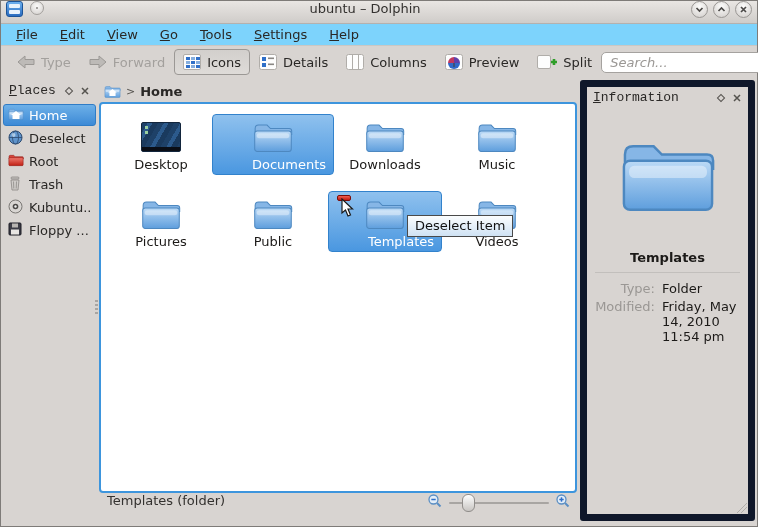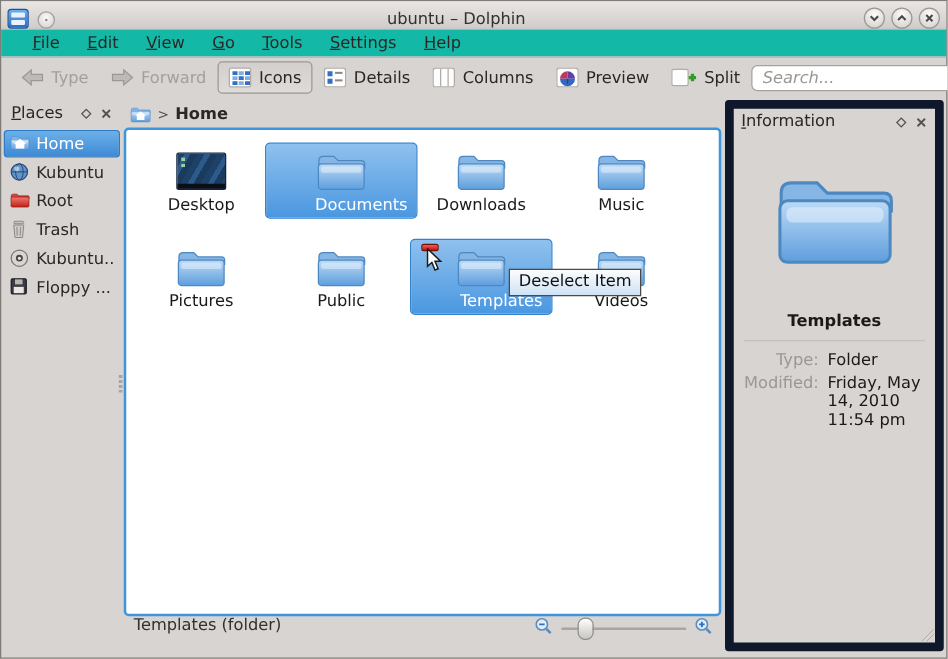--- a/index.html
+++ b/index.html
@@ -1,32 +1,32 @@
 <!DOCTYPE html>
 <html><head>
 <meta charset="utf-8">
 <style>
   * { box-sizing: border-box; margin: 0; padding: 0; }
   html,body { width:758px; height:527px; overflow:hidden; }
   body { font-family:"DejaVu Sans","Liberation Sans",sans-serif; font-size:13px; color:#2a2826; background:#9a9794; }
   .window { width:758px; height:527px; border:1px solid #7e7b78; background:#d8d4d1; display:flex; flex-direction:column; }
 
   
-  .titlebar { height:23px; flex:0 0 23px; background:linear-gradient(#e9e6e3,#cfccc9); border-bottom:1px solid #b4b1ae; display:flex; align-items:flex-end; padding:0 5px; }
+  .titlebar { height:23px; flex:0 0 23px; background:linear-gradient(#e9e6e3,#cfccc9); border-bottom:1px solid #b4b1ae; display:flex; align-items:flex-start; padding:0 5px; }
   .app-icon { width:17px; height:16px; border-radius:3px; background:linear-gradient(#6db0ee,#2a6cc0); border:1px solid #1c5498; position:relative; }
   .app-icon::before, .app-icon::after { content:""; position:absolute; left:2px; right:2px; height:4px; background:#e8f2fc; border-radius:1px; }
   .app-icon::before { top:2px; } .app-icon::after { bottom:2px; }
   .pin-btn { width:14px; height:14px; margin-left:7px; border-radius:50%; background:radial-gradient(circle at 50% 35%,#fbfaf9,#d2cfcc); border:1px solid #a29f9c; position:relative; }
   .pin-btn::after { content:""; position:absolute; left:5px; top:5px; width:2px; height:2px; background:#8a8784; border-radius:50%; }
   .title-text { flex:1; text-align:center; color:#33312f; }
   .win-btn { width:17px; height:17px; margin-left:5px; border-radius:50%; background:radial-gradient(circle at 50% 30%,#fdfcfb,#d0cdca); border:1px solid #9a9794; display:flex; align-items:center; justify-content:center; }
   .win-btn svg { display:block; }
 
   
-  .menubar { height:22px; flex:0 0 22px; background:#14b8a6; display:flex; align-items:center; padding-left:14px; border-bottom:1px solid #cac7c4; }
+  .menubar { height:22px; flex:0 0 22px; background:#7dd3fc; display:flex; align-items:center; padding-left:4px; border-bottom:1px solid #cac7c4; }
   .menu-item { padding:2px 11px 3px; }
   .accel { text-decoration:underline; }
 
   
   .toolbar { height:32px; flex:0 0 32px; display:flex; align-items:center; padding:0 7px; }
   .tbtn { display:flex; align-items:center; gap:6px; padding:4px 8px; border-radius:4px; border:1px solid transparent; white-space:nowrap; }
   .tbtn.disabled { color:#a3a09d; }
   .tbtn.pressed { border:1px solid #9b9895; background:linear-gradient(#d2cfcc,#dedbd8); }
   .sep { width:6px; }
   .search-wrap { margin-left:auto; }
@@ -37,21 +37,21 @@
   .arrow-glyph svg, .view-glyph svg { display:block; }
   .grid-glyph { width:18px; height:16px; background:#fdfdfd; border:1px solid #b0ada9; border-radius:2px; display:grid; grid-template-columns:repeat(3,4px); grid-auto-rows:3px; gap:1px; padding:2px; }
   .grid-glyph i { background:#2f6fc8; } .grid-glyph i.lt { background:#85aede; }
 
   
   .content { flex:1; display:flex; padding:2px 2px 5px 2px; gap:3px; min-height:0; }
 
   .side-panel { display:flex; flex-direction:column; min-height:0; }
   .places-panel { flex:0 0 93px; width:93px; position:relative; }
   .info-panel { flex:0 0 175px; width:175px; border:7px solid #0f172a; border-radius:3px; }
-  .panel-header { height:21px; flex:0 0 21px; display:flex; align-items:center; padding:0 4px 0 6px; }
+  .panel-header { height:21px; flex:0 0 21px; display:flex; align-items:center; padding:0 4px 0 6px;font-family:Liberation Mono, monospace; }
   .panel-title { flex:1; }
   .panel-btn { width:14px; height:14px; display:flex; align-items:center; justify-content:center; margin-left:2px; }
   .diamond { width:6px; height:6px; border:1.4px solid #55534f; transform:rotate(45deg); }
 
   .places-list { display:flex; flex-direction:column; gap:1px; margin-top:3px; }
   .place { display:flex; align-items:center; gap:5px; height:22px; padding:0 4px; border-radius:3px; border:1px solid transparent; }
   .place.selected { background:linear-gradient(#6db0e8,#3d8ad6); border-color:#2f7cc6; color:#fff; }
   .place .picon { flex:0 0 16px; width:16px; height:16px; position:relative; }
   .place .plabel { overflow:hidden; white-space:nowrap; }
   .splitter-dots { position:absolute; right:-2px; top:220px; width:3px; height:14px; background:repeating-linear-gradient(#a8a5a2 0 2px, transparent 2px 4px); }
@@ -265,21 +265,21 @@
         </div>
         <div class="place">
           <span class="picon">
             <svg width="15" height="15" viewBox="0 0 15 15">
                 <circle cx="7.5" cy="7.5" r="6.5" fill="#5f94cc" stroke="#2c4a70"></circle>
                 <ellipse cx="7.5" cy="7.5" rx="3" ry="6.5" fill="none" stroke="#2c4a70" stroke-width="0.8"></ellipse>
                 <line x1="1" y1="7.5" x2="14" y2="7.5" stroke="#2c4a70" stroke-width="0.8"></line>
                 <circle cx="5.5" cy="5" r="2" fill="#cfe4f6" opacity="0.7"></circle>
               </svg>
           </span>
-          <span class="plabel">Kubuntu</span>
+          <span class="plabel">Deselect</span>
         </div>
         <div class="place">
           <span class="picon">
             <svg viewBox="0 0 48 40" style="width:16px;height:14px;display:block">
                 <use href="#red-folder-sym" xlink:href="#red-folder-sym"></use>
               </svg>
           </span>
           <span class="plabel">Root</span>
         </div>
         <div class="place">

